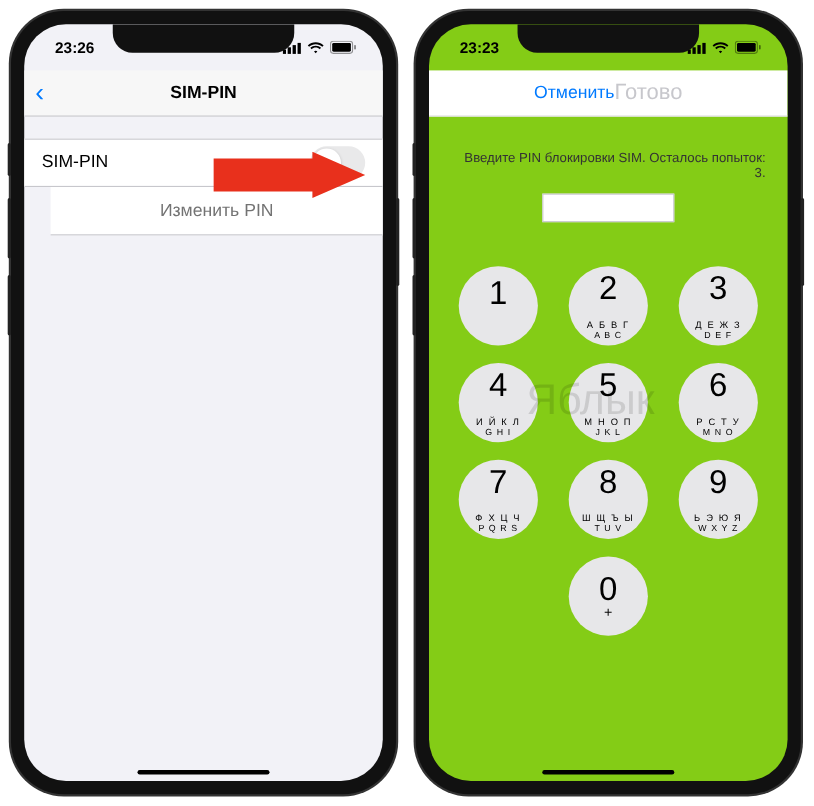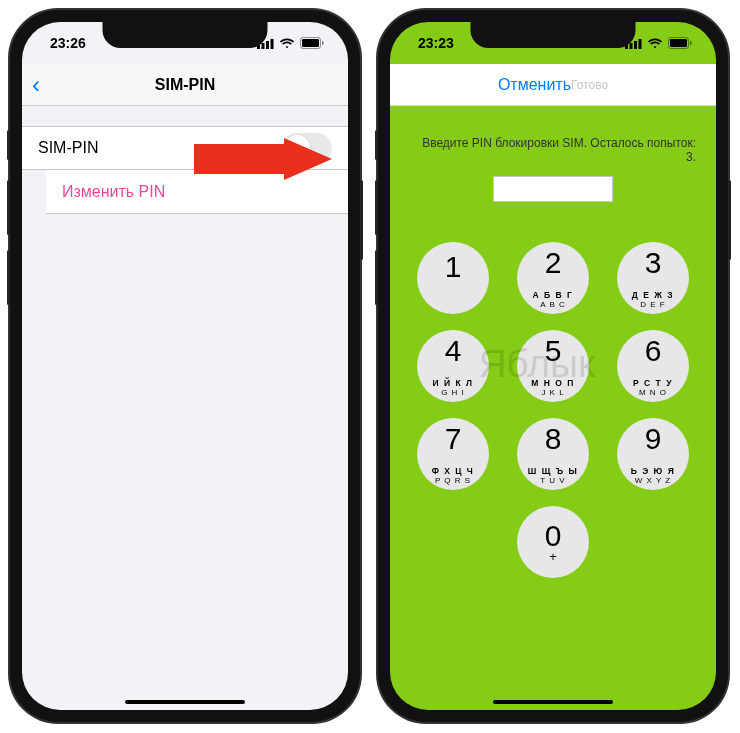--- a/index.html
+++ b/index.html
@@ -15,34 +15,34 @@
 .notch { position: absolute; top: 0; left: 50%; transform: translateX(-50%); width: 165px; height: 26px; background: #111; border-radius: 0 0 18px 18px; z-index: 10; }
 .status-bar { height: 42px; display: flex; justify-content: space-between; align-items: center; padding: 0 24px 0 28px; font-size: 14px; font-weight: 600; color: #000; }
 .status-icons { display: flex; align-items: center; gap: 5px; }
 .signal svg, .wifi svg, .battery svg { display: block; }
 .nav { height: 42px; display: flex; align-items: center; padding: 0 10px; border-bottom: 0.5px solid #c7c7cc; position: relative; background: #f7f7f7; }
 .nav-right { background: #fff; justify-content: center; border-bottom: 0.5px solid #dcdcdc; padding: 0 16px; }
 .back { display: flex; align-items: center; color: #007aff; font-size: 16px; }
 .chev { font-size: 24px; margin-right: 2px; line-height: 1; }
 .nav-title { position: absolute; left: 50%; transform: translateX(-50%); font-weight: 600; font-size: 16px; color: #000; }
 .cancel { color: #007aff; font-size: 16px; }
-.done { color: #c7c7cc; font-size: 12px; }
+.done { color: #c7c7cc; font-size: 20px; }
 .list { margin-top: 20px; }
 .row { background: #fff; height: 44px; display: flex; align-items: center; justify-content: space-between; padding: 0 16px; font-size: 16px; color: #000; border-top: 0.5px solid #c7c7cc; border-bottom: 0.5px solid #c7c7cc; }
-.row.sub { color: #ec4899; justify-content: flex-start; border-top: none; margin-left: 24px; }
+.row.sub { color: #737373; justify-content: center; border-top: none; margin-left: 24px; }
 .toggle { width: 50px; height: 30px; background: #e9e9ea; border-radius: 15px; position: relative; }
 .knob { width: 26px; height: 26px; background: #fff; border-radius: 50%; position: absolute; top: 2px; left: 2px; box-shadow: 0 1px 3px rgba(0,0,0,0.2); }
 .arrow { position: absolute; top: 116px; left: 172px; z-index: 5; }
 .instr { text-align: right; font-size: 12px; color: #333; padding: 30px 20px 12px; }
 .pinbox { width: 120px; height: 26px; border: 1px solid #c7c7cc; margin: 0 auto 40px; background: #fff; }
 .keypad { display: grid; grid-template-columns: repeat(3, 72px); grid-template-rows: repeat(4, 72px); gap: 16px 28px; justify-content: center; }
 .key { width: 72px; height: 72px; border-radius: 50%; background: #e7e7e9; display: flex; flex-direction: column; align-items: center; justify-content: center; }
 .key.zero { grid-column: 2; }
 .knum { font-size: 30px; font-weight: 400; color: #000; line-height: 1; }
-.klet { font-size: 8.5px; letter-spacing: 1.5px; color: #000; margin-top: 12px; min-height: 10px; font-weight: bold; }
+.klet { font-size: 8.5px; letter-spacing: 1.5px; color: #000; margin-top: 12px; min-height: 10px; }
 .klet2 { font-size: 8px; letter-spacing: 1px; color: #000; }
 .kplus { font-size: 13px; color: #000; margin-top: -2px; }
 .homebar { position: absolute; bottom: 6px; left: 50%; transform: translateX(-50%); width: 120px; height: 4px; background: #000; border-radius: 3px; }
 .watermark { position: absolute; right: 145px; top: 342px; font-size: 39px; color: rgba(0,0,0,0.12); font-weight: 400; pointer-events: none; z-index: 20; text-align: right; }
 </style>
 </head>
 <body>
 
 <div class="watermark">Яблык</div>
 

